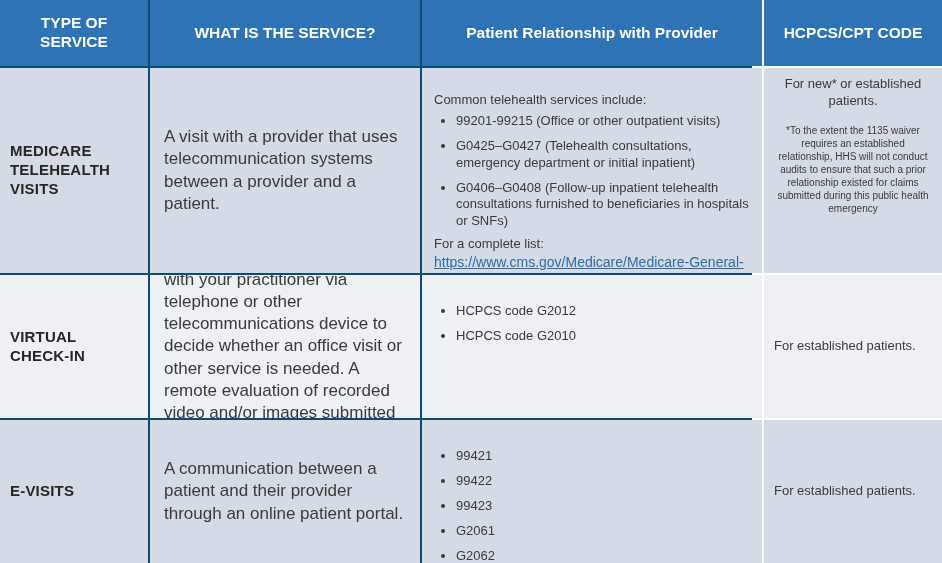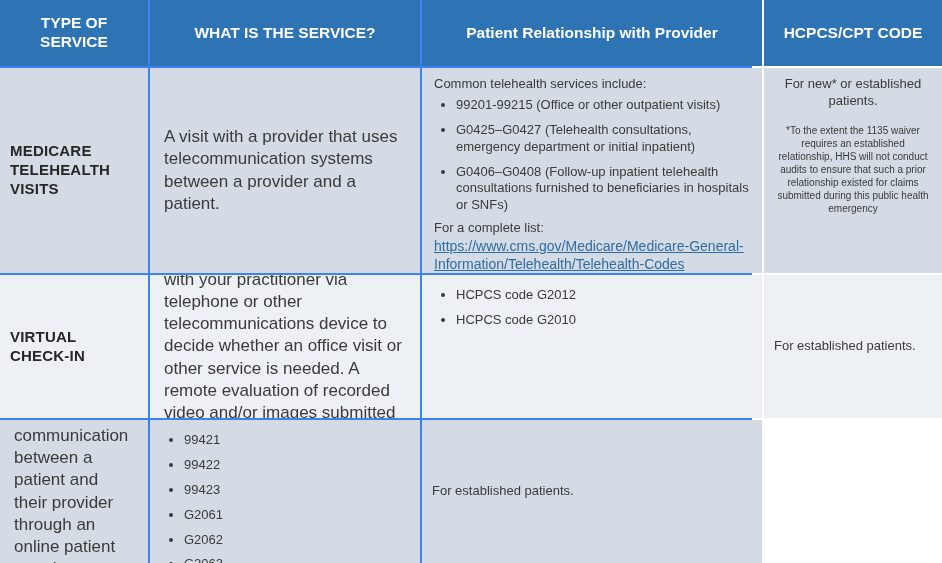--- a/index.html
+++ b/index.html
@@ -12,21 +12,21 @@
     --link:#2e6da4;
   }
   *{box-sizing:border-box;}
   html,body{margin:0;padding:0;background:#ffffff;}
   body{font-family:"Liberation Sans", sans-serif;color:var(--body-text);}
   .table{
     display:grid;
     grid-template-columns:148px 270px 340px 178px;
     grid-template-rows:66px 205px 143px 143px;
     gap:2px;
-    background:#3b82f6;
+    background:#0c4a6e;
     width:752px;
     height:563px;
   }
   .cell{overflow:hidden;}
   .header{
     background:var(--header-bg);
     color:var(--header-text);
     font-weight:bold;
     font-size:15.5px;
     display:flex;
@@ -51,21 +51,21 @@
   .desc{
     display:flex;
     align-items:center;
     font-size:17px;
     padding:8px 14px;
     line-height:1.3;
   }
   .desc.center{text-align:left;justify-content:center;}
   .codes{
     font-size:13px;
-    padding:8px 12px;
+    padding:24px 12px;
     line-height:1.3;
   }
   .codes .intro{margin:0 0 4px 0;}
   .codes ul{margin:4px 0 6px 0;padding-left:22px;}
   .codes li{margin-bottom:8px;}
   .codes li:last-child{margin-bottom:4px;}
   .codes .footer-label{margin:2px 0 1px 0;}
   a.link{
     color:var(--link);
     text-decoration:underline;
@@ -120,20 +120,21 @@
   <div class="cell light codes">
     <ul>
       <li>HCPCS code G2012</li>
       <li>HCPCS code G2010</li>
     </ul>
   </div>
   <div class="cell light rel middle">
     <div>For established patients.</div>
   </div>
 
+  <div class="cell alt svc">E-VISITS</div>
   <div class="cell alt desc center">A communication between a patient and their provider through an online patient portal.</div>
   <div class="cell alt codes">
     <ul>
       <li>99421</li>
       <li>99422</li>
       <li>99423</li>
       <li>G2061</li>
       <li>G2062</li>
       <li>G2063</li>
     </ul>

